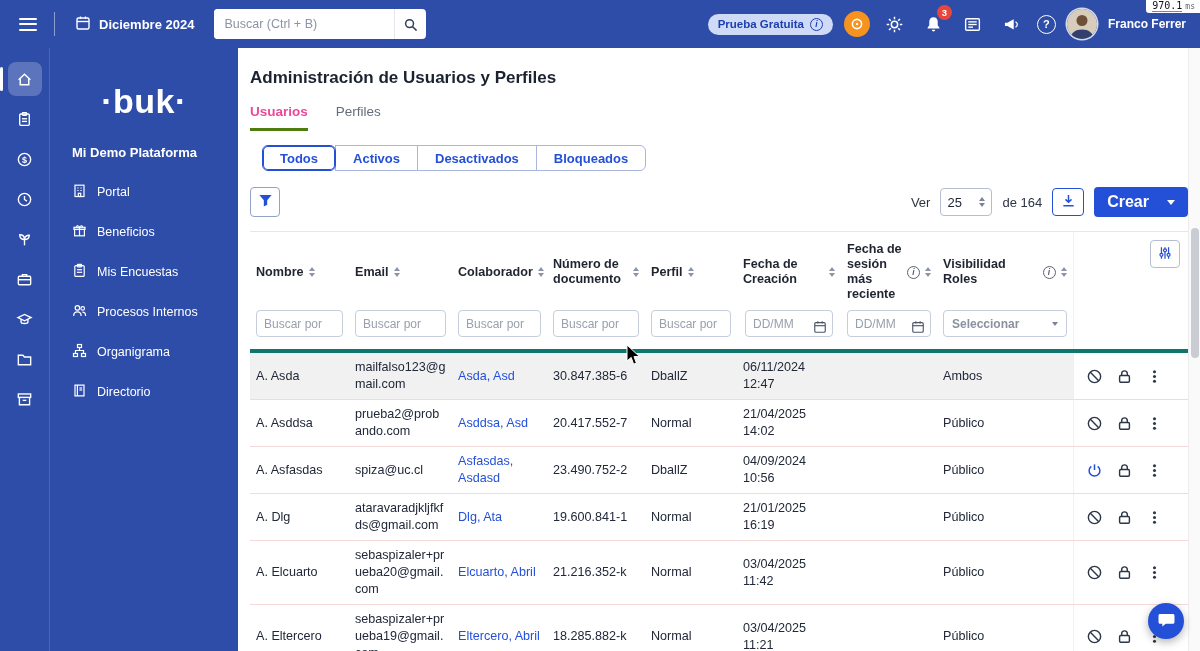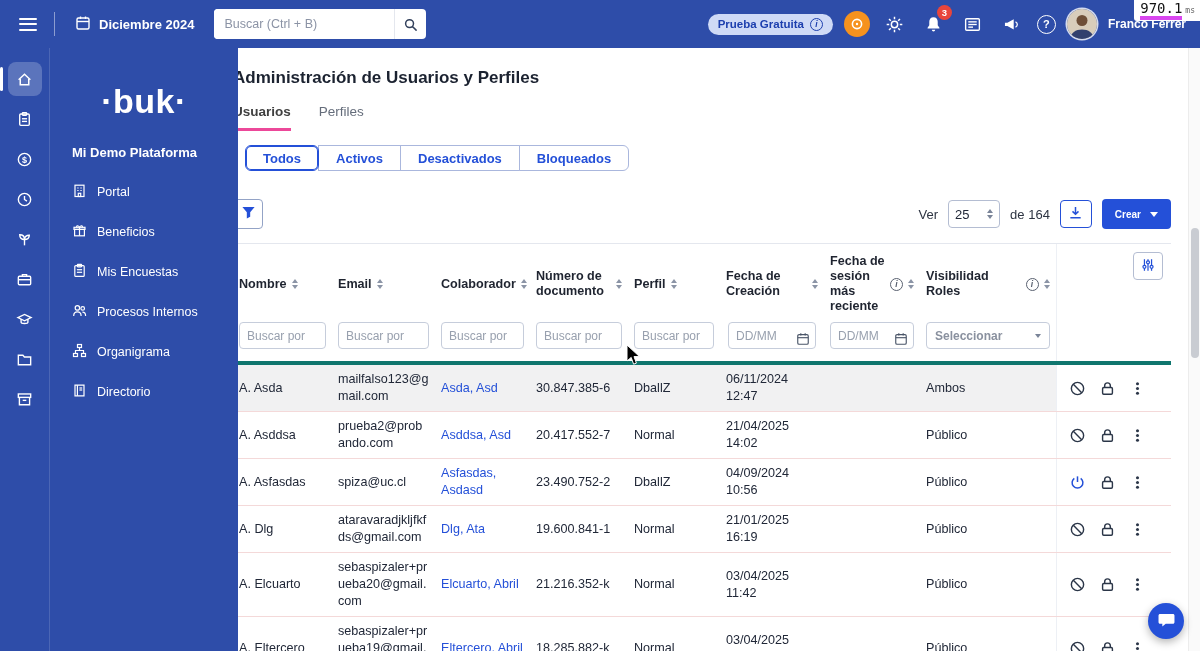--- a/index.html
+++ b/index.html
@@ -24,56 +24,56 @@
   .coin{width:26px;height:26px;border-radius:50%;background:#f6921e;display:flex;align-items:center;justify-content:center;cursor:pointer}
   .bellwrap{position:relative}
   .badge{position:absolute;top:-5px;right:-4px;min-width:15px;height:15px;border-radius:8px;background:#e8453c;color:#fff;font-size:9.5px;font-weight:700;display:flex;align-items:center;justify-content:center;padding:0 3px}
   .q{width:19px;height:19px;border-radius:50%;border:1.6px solid #fff;display:flex;align-items:center;justify-content:center;font-size:11px;font-weight:700}
   .q::after{content:"?"}
   .avatar{width:30px;height:30px;border-radius:50%;overflow:hidden;box-shadow:0 0 0 1.5px rgba(255,255,255,.8);cursor:pointer;flex:0 0 auto}
   .uname{font-size:12px;font-weight:600;white-space:nowrap;cursor:pointer}
 
   
   .perf{position:absolute;top:0;right:0;z-index:20;background:#fff;padding:0 5px 1px 6px;display:flex;align-items:baseline;gap:3px;font-family:"DejaVu Sans Mono",monospace;border-bottom-left-radius:3px}
-  .perf .v{font-size:14px;color:#111;border-bottom:4px solid #d946ef}
+  .perf .v{font-size:10px;color:#111;border-bottom:1px solid #d946ef}
   .perf .u{font-size:8px;color:#666}
 
   
   .sidebar{position:absolute;top:48px;left:0;width:238px;height:603px;background:#2e4da9;display:flex;color:#fff;z-index:5}
   .rail{width:50px;border-right:1px solid rgba(255,255,255,.14);display:flex;flex-direction:column;align-items:center;padding-top:14px;gap:6px}
   .tile{width:34px;height:34px;border-radius:8px;display:flex;align-items:center;justify-content:center;cursor:pointer;position:relative}
   .tile.active{background:rgba(255,255,255,.22)}
   .tile.active::before{content:"";position:absolute;left:-8px;top:5px;bottom:5px;width:3px;background:#fff;border-radius:2px}
   .menu{flex:1;padding-top:14px}
   .logo{font-size:34px;font-weight:700;text-align:center;margin-top:20px;letter-spacing:.5px}
   .company{font-size:13px;font-weight:700;margin:24px 0 12px 22px}
   .nav-item{display:flex;align-items:center;gap:10px;padding:11px 8px 11px 22px;font-size:12.5px;cursor:pointer}
 
   
-  .main{position:absolute;left:221px;top:48px;width:950px;height:603px;background:#fff;padding:14px 0 0 12px;overflow:hidden}
+  .main{position:absolute;left:238px;top:48px;width:950px;height:603px;background:#fff;padding:14px 0 0 12px;overflow:hidden}
   .pagetitle{font-size:17px;font-weight:700;color:#1b2230;margin:6px 0 16px}
   .tabs{display:flex;gap:28px;font-size:13.5px;color:#656d7b}
   .tab{padding-bottom:9px;cursor:pointer}
-  .tab.active{color:#404040;font-weight:700;border-bottom:3px solid #ec4899}
+  .tab.active{color:#ec4899;font-weight:700;border-bottom:3px solid #4d7c0f}
   .seg{display:inline-flex;margin-top:14px}
   .seg .sbtn{font-family:inherit;height:26px;padding:0 17px;font-size:13px;font-weight:600;color:#2450d8;background:#fff;border:1px solid #aab7dd;margin-left:-1px;cursor:pointer}
   .seg .sbtn:first-child{margin-left:12px}
   .seg .sbtn.first{border-radius:6px 0 0 6px}
   .seg .sbtn.last{border-radius:0 6px 6px 0}
   .seg .sbtn.active{border:1px solid #2450d8;box-shadow:inset 0 0 0 1px #2450d8;border-radius:6px;position:relative;z-index:1;font-weight:700}
-  .toolbar{margin-top:28px;display:flex;align-items:center;gap:10px;padding-right:0}
+  .toolbar{margin-top:16px;display:flex;align-items:center;gap:10px;padding-right:0}
   .sqbtn{width:30px;height:30px;border:1px solid #93a3c6;border-radius:4px;display:flex;align-items:center;justify-content:center;background:#fff;cursor:pointer}
   .spacer{flex:1}
   .lbl13{font-size:13px;color:#2d3442}
   .psel{width:52px;height:28px;border:1px solid #b4bdd2;border-radius:4px;display:flex;align-items:center;justify-content:space-between;padding:0 6px;font-size:13px;cursor:pointer;background:#fff}
   .spin{display:flex;flex-direction:column;gap:2px}
   .tri-u{width:0;height:0;border-left:3.5px solid transparent;border-right:3.5px solid transparent;border-bottom:4px solid #7a8498}
   .tri-d{width:0;height:0;border-left:3.5px solid transparent;border-right:3.5px solid transparent;border-top:4px solid #7a8498}
   .dlbtn{width:32px;height:28px;border:1px solid #2450d8;border-radius:4px;display:flex;align-items:center;justify-content:center;background:#fff;cursor:pointer}
-  .crear{height:30px;background:#2450d8;color:#fff;border:none;border-radius:4px;font-size:10px;font-weight:700;display:flex;align-items:center;gap:9px;padding:0 13px;cursor:pointer;font-family:inherit}
+  .crear{height:30px;background:#2450d8;color:#fff;border:none;border-radius:4px;font-size:16px;font-weight:700;display:flex;align-items:center;gap:18px;padding:0 13px;cursor:pointer;font-family:inherit}
   .caret{width:0;height:0;border-left:4.5px solid transparent;border-right:4.5px solid transparent;border-top:5px solid #fff}
 
   
   table.users{margin-top:14px;width:938px;border-collapse:collapse;table-layout:fixed}
   thead tr.hrow th{border-top:1px solid #e4e7ee;padding:10px 6px 6px;text-align:left;font-size:12.6px;color:#1f2430;vertical-align:middle;font-weight:700}
   .hd{display:flex;align-items:center;gap:5px}
   .hd .hlbl{line-height:1.2}
   .sort{display:flex;flex-direction:column;gap:2px;cursor:pointer;flex:0 0 auto}
   .sort i{display:block;width:0;height:0;border-left:3.5px solid transparent;border-right:3.5px solid transparent}
   .sort .up{border-bottom:4px solid #8b94a6}

